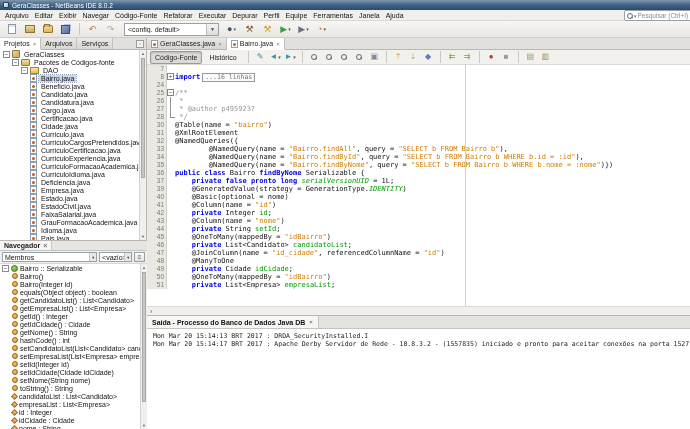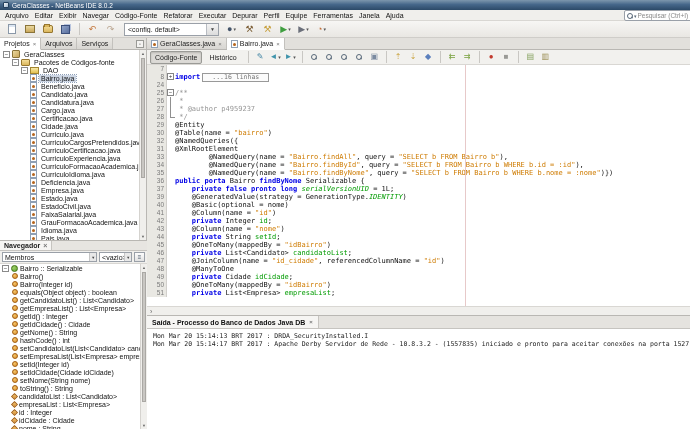--- a/index.html
+++ b/index.html
@@ -114,21 +114,21 @@
   .fbar{position:absolute;left:3px;top:0;width:0;height:8px;border-left:1px solid #909090;}
   .fend{position:absolute;left:3px;top:0;width:4px;height:4px;border-left:1px solid #909090;border-bottom:1px solid #909090;}
   .codetext{font-family:"DejaVu Sans Mono",monospace;font-size:7px;line-height:8px;white-space:pre;}
   .marginline{position:absolute;left:318px;top:0;width:0;height:100%;border-left:1px solid #e7c9c9;}
   .c-kw{color:#0000e6;font-weight:bold;}
   .c-str{color:#ce7b00;}
   .c-com{color:#969696;}
   .c-fld{color:#009b00;}
   .c-it{font-style:italic;text-align:right;}
   .foldbadge{display:inline-block;border:1px solid #999;color:#777;background:#fbfbfb;
-    padding:0 9px;margin-left:2px;font-size:6.5px;line-height:7px;}
+    padding:0 2px;margin-left:2px;font-size:6.5px;line-height:7px;}
   .breadcrumb{position:absolute;left:147px;top:306px;width:543px;height:9px;background:#f0efec;
     border-top:1px solid #d9d7d3;box-sizing:border-box;display:flex;align-items:center;padding-left:3px;color:#666;}
   
   .out-header{position:absolute;left:147px;top:315px;width:543px;height:14px;background:#e5e3df;
     border-top:1px solid #b9b7b3;border-bottom:1px solid #c6c4c0;box-sizing:border-box;display:flex;}
   .out-tab{background:#f6f5f3;border-right:1px solid #c6c4c0;display:flex;align-items:center;padding:0 5px;font-weight:bold;color:#111;}
   .out-tab .close{margin-left:4px;color:#777;font-size:6px;}
   .out-body{position:absolute;left:147px;top:329px;width:543px;height:100px;background:#fff;
     padding:3px 0 0 6px;box-sizing:border-box;}
   .outline{font-family:"DejaVu Sans Mono",monospace;font-size:6.5px;line-height:8px;white-space:nowrap;color:#222;}
@@ -580,58 +580,53 @@
           <span class="codetext"><span class="c-com"> * @author p4959237</span></span>
         </div>
         <div class="codeline">
           <span class="gutter">28</span>
           <span class="foldcol">
             <span class="fend"></span>
           </span>
           <span class="codetext"><span class="c-com"> */</span></span>
         </div>
         <div class="codeline">
-          <span class="gutter">29</span>
-          <span class="foldcol"></span>
-          <span class="codetext">@Entity</span>
-        </div>
-        <div class="codeline">
           <span class="gutter">30</span>
           <span class="foldcol"></span>
           <span class="codetext">@Table(name = <span class="c-str">"bairro"</span>)</span>
         </div>
         <div class="codeline">
+          <span class="gutter">31</span>
+          <span class="foldcol"></span>
+          <span class="codetext">@XmlRootElement</span>
+        </div>
+        <div class="codeline">
           <span class="gutter">32</span>
           <span class="foldcol"></span>
           <span class="codetext">@NamedQueries({</span>
         </div>
         <div class="codeline">
-          <span class="gutter">31</span>
-          <span class="foldcol"></span>
-          <span class="codetext">@XmlRootElement</span>
-        </div>
-        <div class="codeline">
           <span class="gutter">33</span>
           <span class="foldcol"></span>
           <span class="codetext">        @NamedQuery(name = <span class="c-str">"Bairro.findAll"</span>, query = <span class="c-str">"SELECT b FROM Bairro b"</span>),</span>
         </div>
         <div class="codeline">
           <span class="gutter">34</span>
           <span class="foldcol"></span>
           <span class="codetext">        @NamedQuery(name = <span class="c-str">"Bairro.findById"</span>, query = <span class="c-str">"SELECT b FROM Bairro b WHERE b.id = :id"</span>),</span>
         </div>
         <div class="codeline">
           <span class="gutter">35</span>
           <span class="foldcol"></span>
           <span class="codetext">        @NamedQuery(name = <span class="c-str">"Bairro.findByNome"</span>, query = <span class="c-str">"SELECT b FROM Bairro b WHERE b.nome = :nome"</span>)})</span>
         </div>
         <div class="codeline">
           <span class="gutter">36</span>
           <span class="foldcol"></span>
-          <span class="codetext"><span class="c-kw">public</span> <span class="c-kw">porta</span> Bairro <span class="c-kw">findByNome</span> Serializable {</span>
+          <span class="codetext"><span class="c-kw">public</span> <span class="c-kw">class</span> Bairro <span class="c-kw">findByNome</span> Serializable {</span>
         </div>
         <div class="codeline">
           <span class="gutter">37</span>
           <span class="foldcol"></span>
           <span class="codetext">    <span class="c-kw">private</span> <span class="c-kw">false</span> <span class="c-kw">pronto</span> <span class="c-kw">long</span> <span class="c-fld c-it">serialVersionUID</span> = 1L;</span>
         </div>
         <div class="codeline">
           <span class="gutter">39</span>
           <span class="foldcol"></span>
           <span class="codetext">    @GeneratedValue(strategy = GenerationType.<span class="c-fld c-it">IDENTITY</span>)</span>

